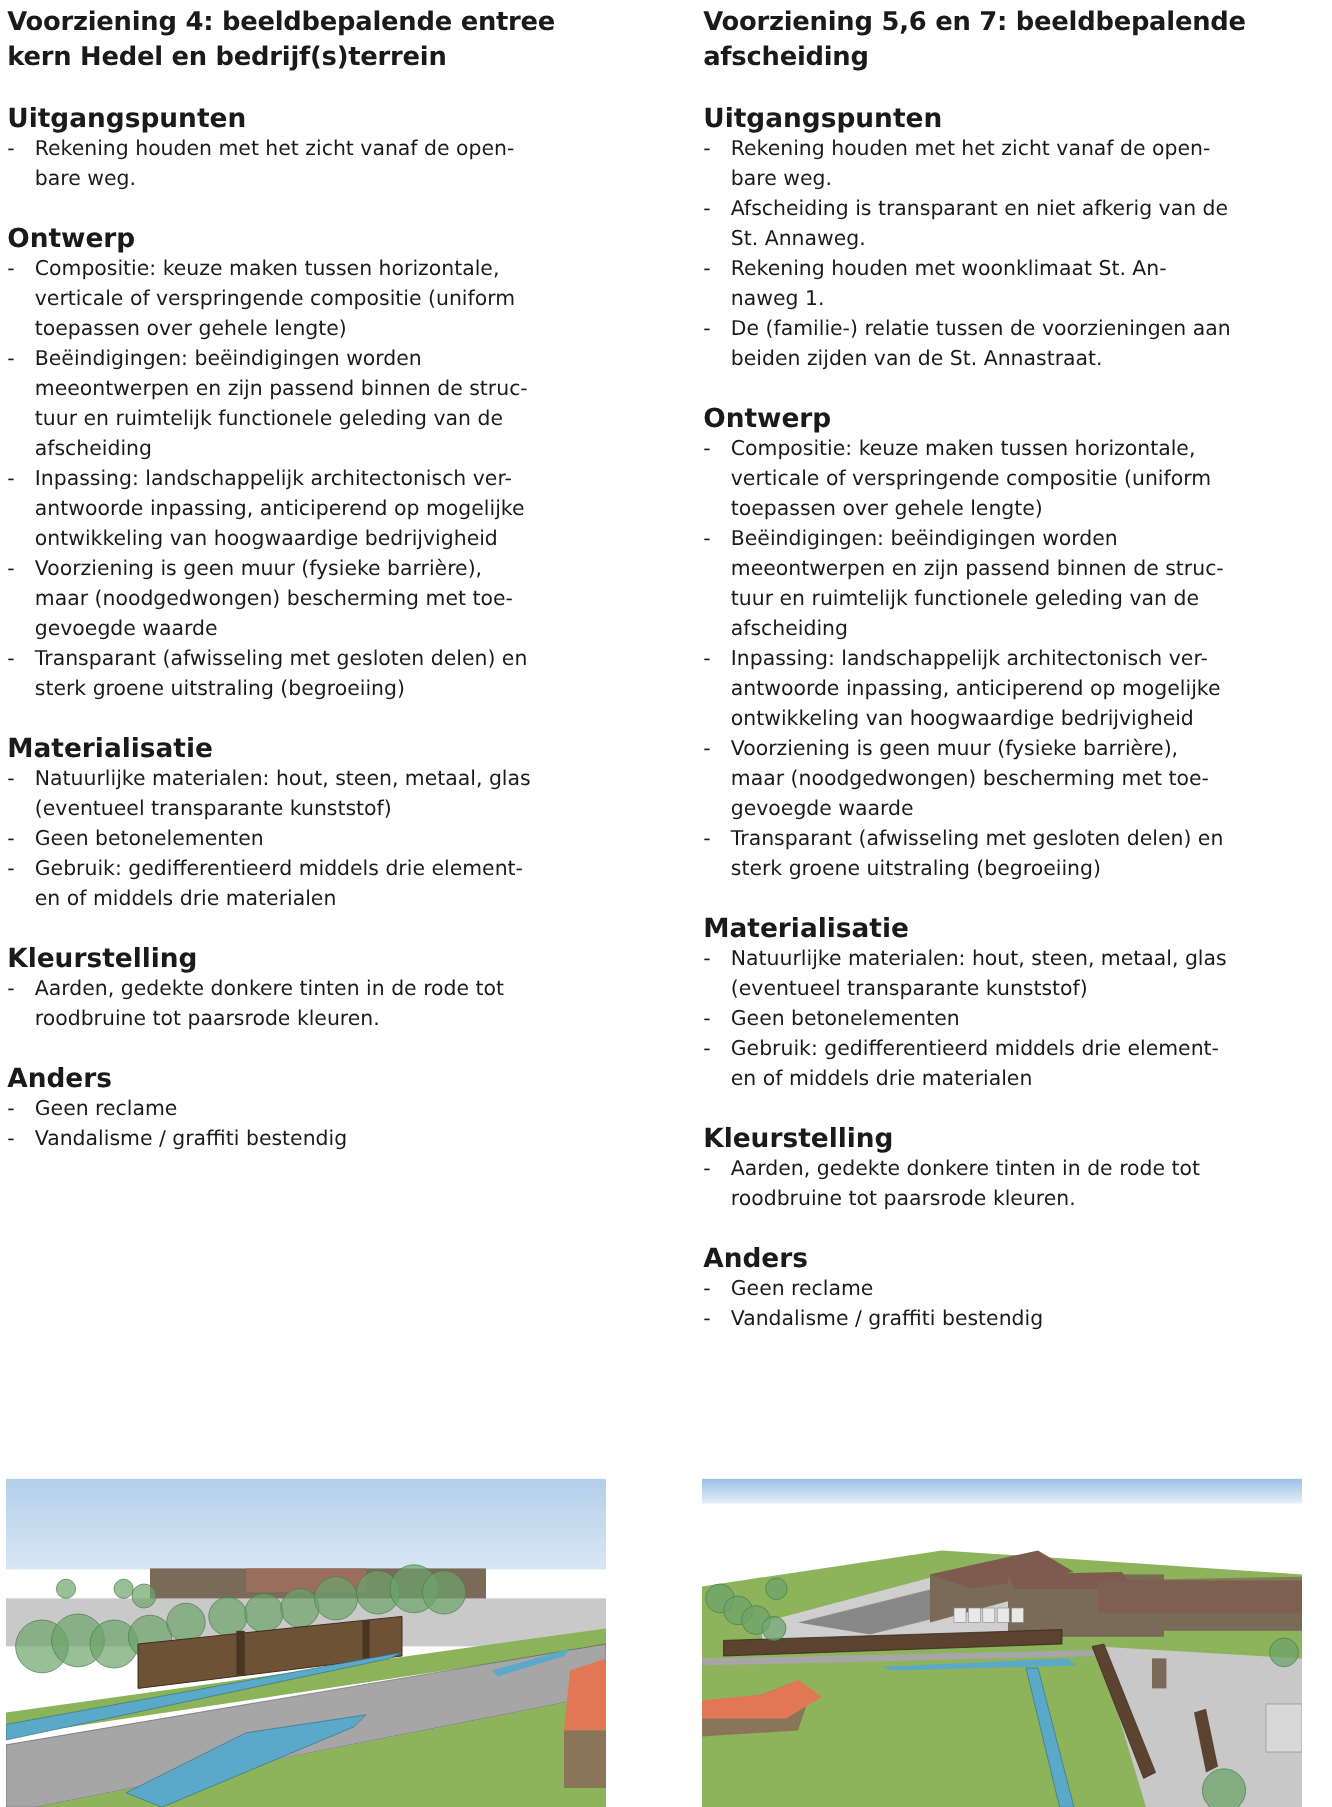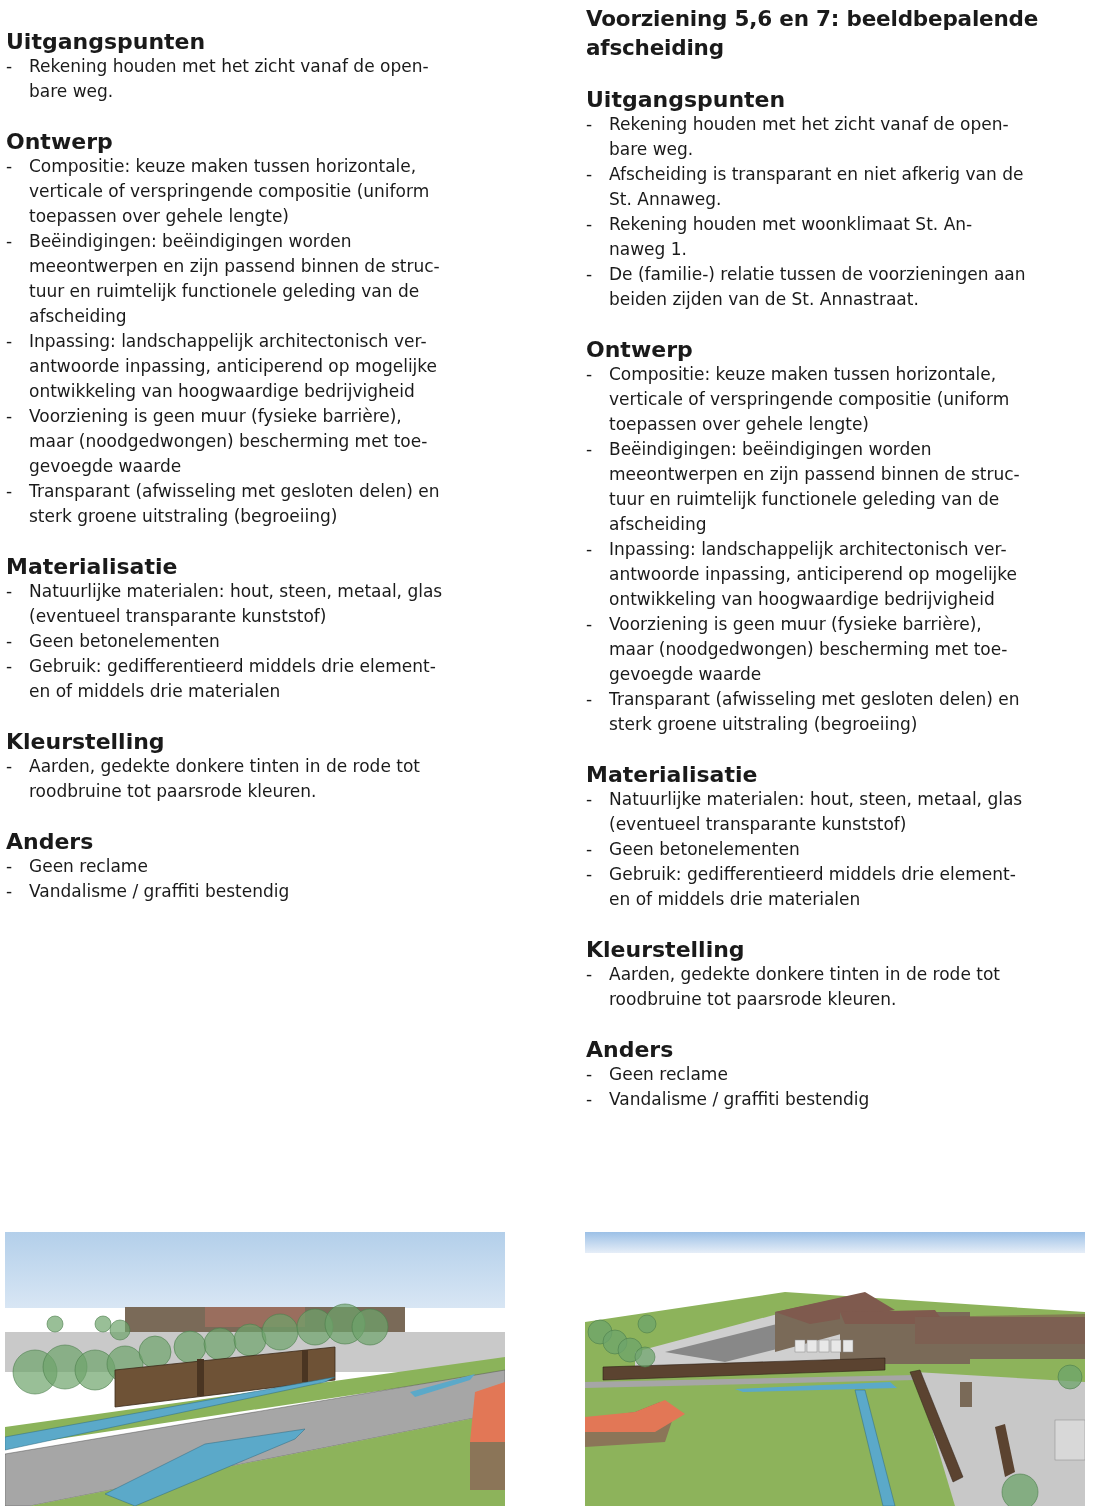--- a/index.html
+++ b/index.html
@@ -17,20 +17,22 @@
   .item .line { display:block; white-space:nowrap; }
   .render { position:absolute; overflow:hidden; }
   #render-left { left:5px; top:1232px; width:500px; height:274px; }
   #render-right { left:585px; top:1232px; width:500px; height:274px; }
 </style>
 </head>
 <body>
 
 <div class="col" id="col-left">
     <h1 class="title">
+      <span style="display: block;">Voorziening 4: beeldbepalende entree</span>
+      <span style="display: block;">kern Hedel en bedrijf(s)terrein</span>
     </h1>
     <div class="section">
       <h2 class="heading">Uitgangspunten</h2>
       <ul class="items">
         <li class="item">
           <span class="dash">-</span>
           <span class="line">Rekening houden met het zicht vanaf de open-</span>
           <span class="line">bare weg.</span>
         </li>
       </ul>

